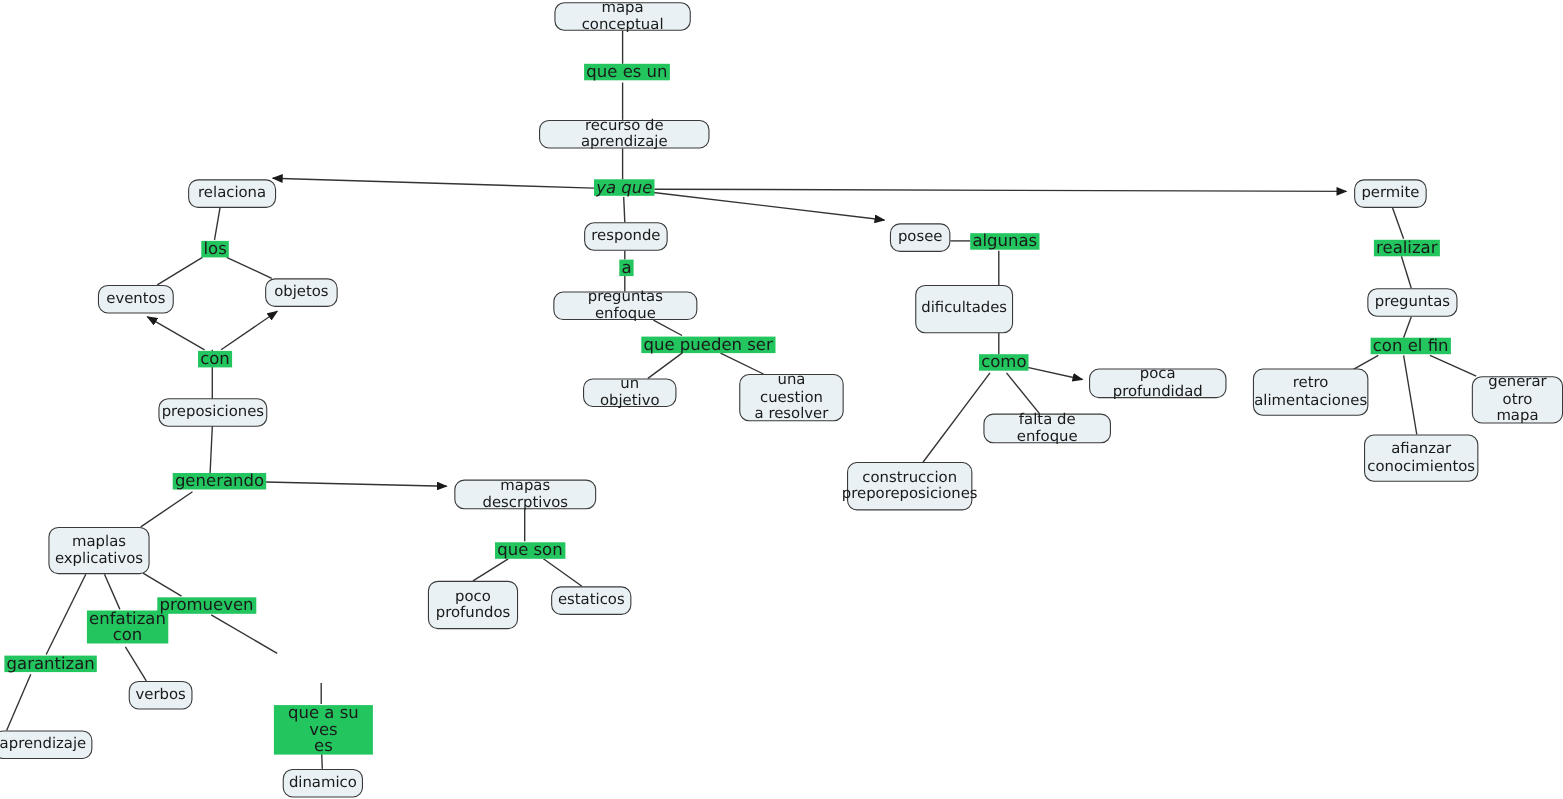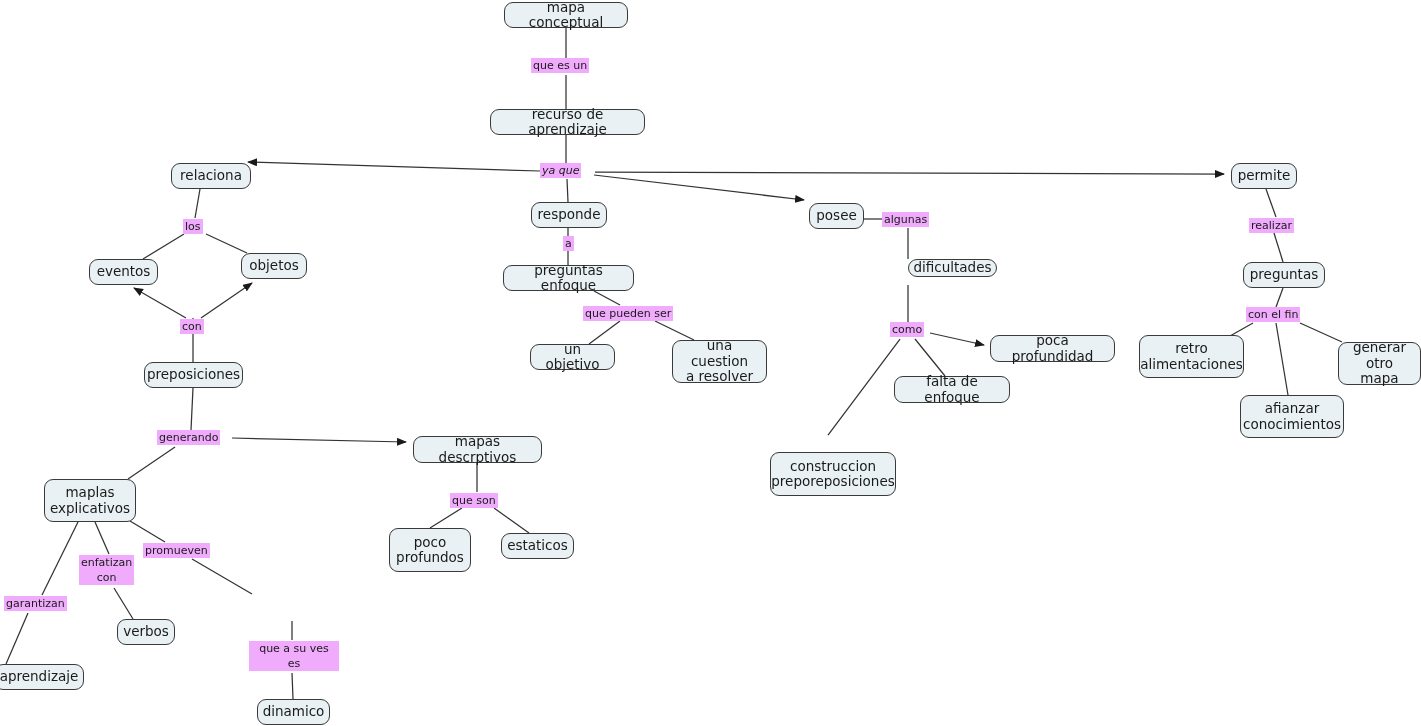--- a/index.html
+++ b/index.html
@@ -39,25 +39,25 @@
     display: flex;
     align-items: center;
     justify-content: center;
     padding: 3px 9px;
     white-space: pre-line;
     z-index: 3;
   }
   .link-label {
     position: absolute;
     color: #1a1a1a;
-    font-size: 11px;
+    font-size: 15px;
     line-height: 15px;
     text-align: center;
     white-space: pre-line;
-    background: #f0abfc;
+    background: #22c55e;
     z-index: 4;
     padding: 0 2px;
   }
 </style>
 </head>
 <body>
 
 <div id="canvas">
 
   <svg id="edges" viewBox="0 0 1421 726" xmlns="http://www.w3.org/2000/svg">
@@ -137,24 +137,24 @@
   <div class="node" style="left:413px;top:436px;width:129px;height:27px;">mapas descrptivos</div>
   <div class="node" style="left:389px;top:528px;width:82px;height:44px;">poco
 profundos</div>
   <div class="node" style="left:501px;top:533px;width:73px;height:26px;">estaticos</div>
   <div class="node" style="left:531px;top:202px;width:76px;height:26px;">responde</div>
   <div class="node" style="left:503px;top:265px;width:131px;height:26px;">preguntas enfoque</div>
   <div class="node" style="left:530px;top:344px;width:85px;height:26px;">un objetivo</div>
   <div class="node" style="left:672px;top:340px;width:95px;height:43px;">una cuestion
 a resolver</div>
   <div class="node" style="left:809px;top:203px;width:55px;height:26px;">posee</div>
-  <div class="node" style="left:908px;top:259px;width:89px;height:18px;">dificultades</div>
+  <div class="node" style="left:832px;top:259px;width:89px;height:44px;">dificultades</div>
   <div class="node" style="left:990px;top:335px;width:125px;height:27px;">poca profundidad</div>
   <div class="node" style="left:894px;top:376px;width:116px;height:27px;">falta de enfoque</div>
-  <div class="node" style="left:770px;top:452px;width:126px;height:44px;">construccion
+  <div class="node" style="left:770px;top:420px;width:114px;height:44px;">construccion
 preporeposiciones</div>
   <div class="node" style="left:1231px;top:163px;width:66px;height:26px;">permite</div>
   <div class="node" style="left:1243px;top:262px;width:82px;height:26px;">preguntas</div>
   <div class="node" style="left:1139px;top:335px;width:105px;height:43px;">retro
 alimentaciones</div>
   <div class="node" style="left:1240px;top:395px;width:104px;height:43px;">afianzar
 conocimientos</div>
   <div class="node" style="left:1338px;top:342px;width:83px;height:43px;">generar
 otro mapa</div>
 

